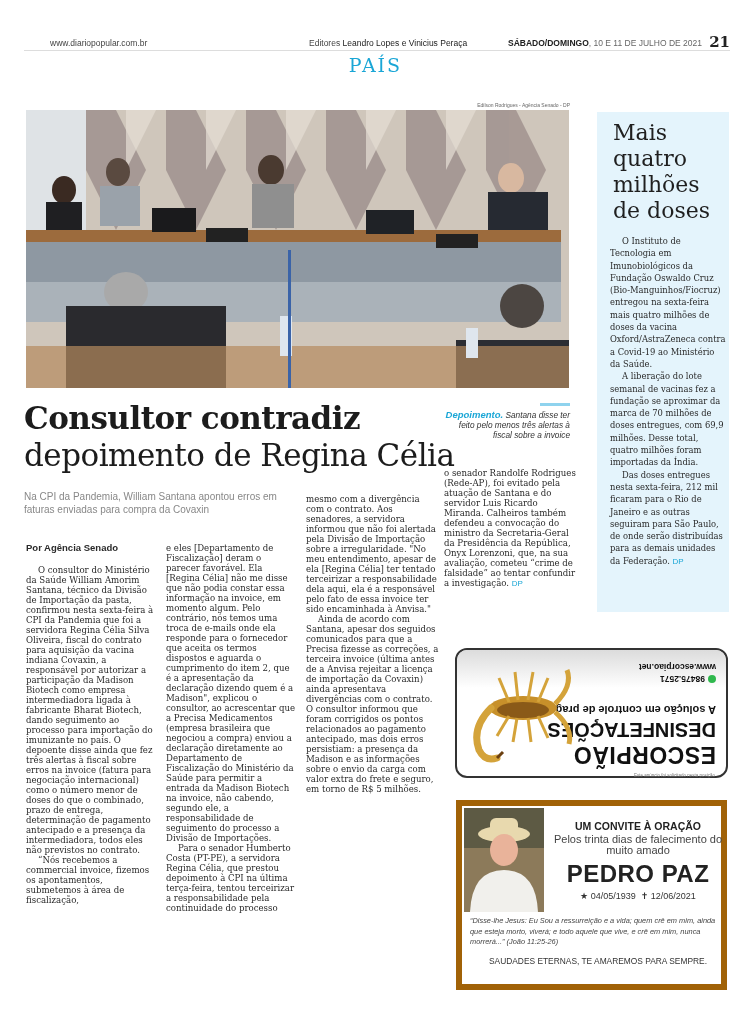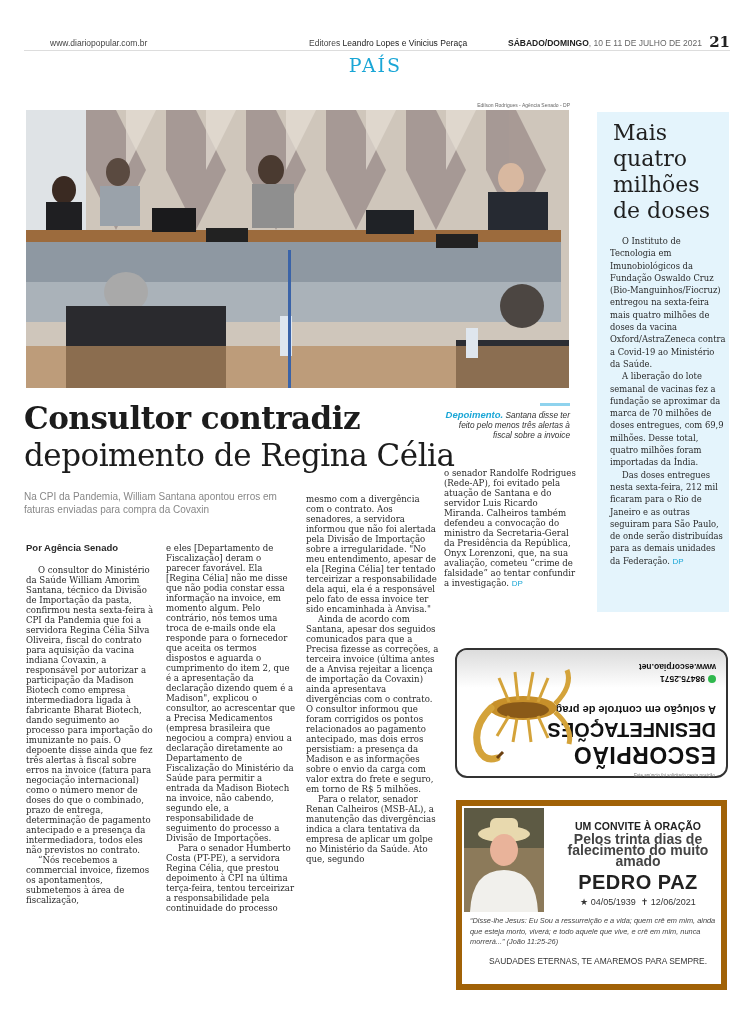--- a/index.html
+++ b/index.html
@@ -54,22 +54,22 @@
   .ad-phone .wa { display: inline-block; width: 8px; height: 8px; border-radius: 50%; background: #2fb84d; margin-right: 3px; vertical-align: -1px; }
   .ad-url { position: absolute; left: 10px; top: 104px; font-family: "Liberation Sans", sans-serif; font-weight: bold; font-size: 8.5px; color: #111; }
   .ad-scorpion { position: absolute; right: 6px; top: 8px; width: 120px; height: 110px; }
   .ad-note { position: absolute; left: 605px; top: 773px; width: 110px; font-family: "Liberation Sans", sans-serif; font-size: 4.5px; color: #777; text-align: right; }
 
   .obit { position: absolute; left: 456px; top: 800px; width: 271px; height: 190px; border: 6px solid #a16207; background: #fff; }
   .obit-photo { position: absolute; left: 2px; top: 2px; width: 80px; height: 104px; overflow: hidden; background: #b9a889; }
   .obit-photo svg { width: 100%; height: 100%; display: block; }
   .obit-head { position: absolute; left: 86px; top: 14px; width: 180px; text-align: center; font-family: "Liberation Sans", sans-serif; }
   .obit-head .t1 { font-weight: bold; font-size: 10.5px; color: #222; }
-  .obit-head .t2 { font-size: 14px; line-height: 11px; color: #444; margin-top: 2px; font-weight: bold; }
-  .obit-head .name { font-weight: bold; font-size: 20px; color: #222; margin-top: 4px; letter-spacing: 0.5px; }
+  .obit-head .t2 { font-size: 11px; line-height: 11px; color: #444; margin-top: 2px; }
+  .obit-head .name { font-weight: bold; font-size: 24px; color: #222; margin-top: 4px; letter-spacing: 0.5px; }
   .obit-head .dates { font-size: 9px; color: #333; margin-top: 3px; }
   .obit-quote { position: absolute; left: 8px; top: 110px; width: 258px; font-family: "Liberation Sans", sans-serif; font-style: italic; font-size: 7.4px; line-height: 10.5px; color: #444; }
   .obit-foot { position: absolute; left: 6px; top: 150px; width: 260px; text-align: center; font-family: "Liberation Sans", sans-serif; font-size: 8.4px; line-height: 10.5px; color: #333; }
 </style>
 </head>
 <body>
 
 <div class="top-bar">
   <span class="site">www.diariopopular.com.br</span>
   <span class="editors"><span>Editores</span> <b>Leandro Lopes e Vinicius Peraça</b></span>
@@ -145,21 +145,20 @@
   <p>O consultor do Ministério da Saúde William Amorim Santana, técnico da Divisão de Importação da pasta, confirmou nesta sexta-feira à CPI da Pandemia que foi a servidora Regina Célia Silva Oliveira, fiscal do contrato para aquisição da vacina indiana Covaxin, a responsável por autorizar a participação da Madison Biotech como empresa intermediadora ligada à fabricante Bharat Biotech, dando seguimento ao processo para importação do imunizante no país. O depoente disse ainda que fez três alertas à fiscal sobre erros na invoice (fatura para negociação internacional) como o número menor de doses do que o combinado, prazo de entrega, determinação de pagamento antecipado e a presença da intermediadora, todos eles não previstos no contrato.</p>
   <p>“Nós recebemos a commercial invoice, fizemos os apontamentos, submetemos à área de fiscalização,</p>
 </div>
 <div class="col col2">
   <p class="noind">e eles [Departamento de Fiscalização] deram o parecer favorável. Ela [Regina Célia] não me disse que não podia constar essa informação na invoice, em momento algum. Pelo contrário, nós temos uma troca de e-mails onde ela responde para o fornecedor que aceita os termos dispostos e aguarda o cumprimento do item 2, que é a apresentação da declaração dizendo quem é a Madison", explicou o consultor, ao acrescentar que a Precisa Medicamentos (empresa brasileira que negociou a compra) enviou a declaração diretamente ao Departamento de Fiscalização do Ministério da Saúde para permitir a entrada da Madison Biotech na invoice, não cabendo, segundo ele, a responsabilidade de seguimento do processo a Divisão de Importações.</p>
   <p>Para o senador Humberto Costa (PT-PE), a servidora Regina Célia, que prestou depoimento à CPI na última terça-feira, tentou terceirizar a responsabilidade pela continuidade do processo</p>
 </div>
 <div class="col col3">
   <p class="noind">mesmo com a divergência com o contrato. Aos senadores, a servidora informou que não foi alertada pela Divisão de Importação sobre a irregularidade. "No meu entendimento, apesar de ela [Regina Célia] ter tentado terceirizar a responsabilidade dela aqui, ela é a responsável pelo fato de essa invoice ter sido encaminhada à Anvisa."</p>
   <p>Ainda de acordo com Santana, apesar dos seguidos comunicados para que a Precisa fizesse as correções, a terceira invoice (última antes de a Anvisa rejeitar a licença de importação da Covaxin) ainda apresentava divergências com o contrato. O consultor informou que foram corrigidos os pontos relacionados ao pagamento antecipado, mas dois erros persistiam: a presença da Madison e as informações sobre o envio da carga com valor extra do frete e seguro, em torno de R$ 5 milhões.</p>
-  <p>Para o relator, senador Renan Calheiros (MSB-AL), a manutenção das divergências indica a clara tentativa da empresa de aplicar um golpe no Ministério da Saúde. Ato que, segundo</p>
 </div>
 <div class="col col4">
   <p class="noind"><span>o senador Randolfe Rodrigues (Rede-AP), foi evitado pela atuação de Santana e do servidor Luis Ricardo Miranda. Calheiros também defendeu a convocação do ministro da Secretaria-Geral da Presidência da República, Onyx Lorenzoni, que, na sua avaliação, cometeu “crime de falsidade” ao tentar confundir a investigação.</span> <span class="dp">DP</span></p>
 </div>
 
 <div class="sidebar">
   <h2>Mais quatro milhões de doses</h2>
   <div class="body">
     <p>O Instituto de Tecnologia em Imunobiológicos da Fundação Oswaldo Cruz (Bio-Manguinhos/Fiocruz) entregou na sexta-feira mais quatro milhões de doses da vacina Oxford/AstraZeneca contra a Covid-19 ao Ministério da Saúde.</p>
     <p>A liberação do lote semanal de vacinas fez a fundação se aproximar da marca de 70 milhões de doses entregues, com 69,9 milhões. Desse total, quatro milhões foram importadas da Índia.</p>

